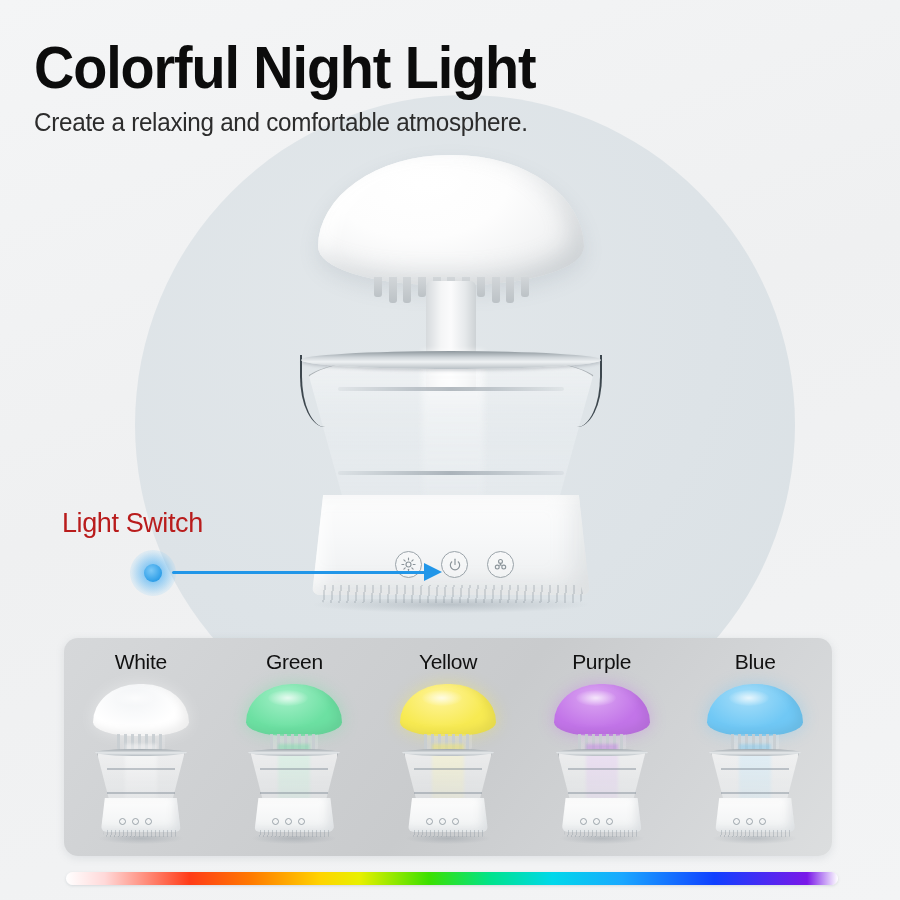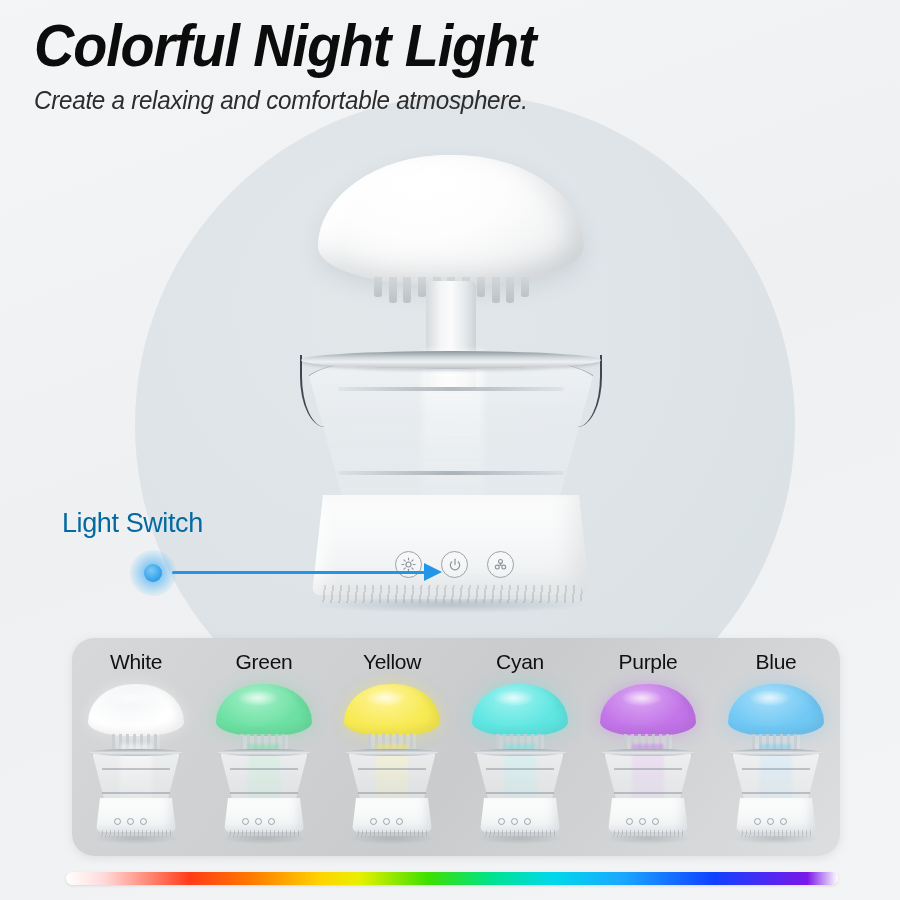--- a/index.html
+++ b/index.html
@@ -16,21 +16,21 @@
     background:linear-gradient(160deg,#f4f5f6 0%,#eff0f1 45%,#f3f4f5 100%);
   }
   .bg-circle {
     position:absolute;
     left:135px; top:95px;
     width:660px; height:660px;
     border-radius:50%;
     background:radial-gradient(circle at 38% 32%, #e2e7ea 0%, #dde3e7 55%, #d9e0e4 100%);
   }
   
-  .header { position:absolute; left:34px; top:14px; z-index:12;font-style:italic; }
+  .header { position:absolute; left:34px; top:36px; z-index:12; }
   .title {
     font-size:60px; font-weight:bold; color:#0c0c0c;
     letter-spacing:-1.2px; line-height:1.08;
     white-space:nowrap;
     transform:scaleX(0.93); transform-origin:left center;
   }
   .subtitle {
     font-size:25px; color:#2c2c2c; margin-top:7px;
     white-space:nowrap; letter-spacing:-0.3px;
     transform:scaleX(0.97); transform-origin:left center;
@@ -115,44 +115,44 @@
   
   .controls { position:absolute; left:105px; top:396px; display:flex; gap:19px; align-items:center; }
   .ctrl-btn {
     width:27px; height:27px; border-radius:50%;
     border:1.4px solid #9aa3a9; background:rgba(255,255,255,.25);
     display:flex; align-items:center; justify-content:center;
   }
   .ctrl-btn svg { display:block; }
   
   .callout { position:absolute; left:62px; top:508px; z-index:14; }
-  .callout-label { font-size:27px; color:#0369a1; letter-spacing:-0.4px; white-space:nowrap; }
+  .callout-label { font-size:27px; color:#b91c1c; letter-spacing:-0.4px; white-space:nowrap; }
   .dot-wrap { position:absolute; left:68px; top:42px; width:46px; height:46px; }
   .dot-halo {
     position:absolute; inset:0; border-radius:50%;
     background:radial-gradient(circle, rgba(46,163,242,.78) 0%, rgba(70,175,245,.46) 38%, rgba(110,195,248,.16) 66%, rgba(150,210,250,0) 100%);
   }
   .dot-core {
     position:absolute; left:14px; top:14px; width:18px; height:18px; border-radius:50%;
     background:radial-gradient(circle at 40% 36%, #7cc9f7 0%, #2f9fe8 70%, #2792dd 100%);
   }
   .arrow-line {
     position:absolute; left:110px; top:63px; width:254px; height:2.6px;
     background:#2196e8; border-radius:2px;
   }
   .arrow-head {
     position:absolute; left:362px; top:55px; width:0; height:0;
     border-top:9px solid transparent; border-bottom:9px solid transparent;
     border-left:18px solid #2196e8;
   }
   
   .panel {
-    position:absolute; left:72px; top:638px; width:768px; height:218px; z-index:11;
+    position:absolute; left:64px; top:638px; width:768px; height:218px; z-index:11;
     background:linear-gradient(128deg,#d6d8da 0%,#cfd1d3 26%,#c9cbcd 52%,#d3d5d7 78%,#dcdedf 100%);
-    border-radius:22px;
+    border-radius:14px;
     box-shadow:0 2px 8px rgba(130,140,148,.18);
   }
   .swatches { position:absolute; inset:0; display:flex; }
   .swatch { flex:1; position:relative; }
   .sw-label {
     position:absolute; top:12px; left:0; right:0; text-align:center;
     font-size:21px; color:#111; letter-spacing:-0.3px;
   }
   .mini { position:absolute; left:50%; top:46px; transform:translateX(-50%); width:104px; height:160px; }
   .mini-cap {
@@ -364,42 +364,20 @@
           <div class="mini-btns">
             <div class="mini-btn"></div>
             <div class="mini-btn"></div>
             <div class="mini-btn"></div>
           </div>
           <div class="mini-vents"></div>
           <div class="mini-shadow"></div>
         </div>
       </div>
       <div class="swatch">
-        <div class="sw-label">Cyan</div>
-        <div class="mini">
-          <div class="mini-cap" style="background: radial-gradient(at 42% 26%, rgb(157, 242, 240) 0%, rgb(95, 230, 226) 58%, rgb(95, 230, 226) 100%); box-shadow: rgba(95, 230, 226, 0.4) 0px 0px 16px, rgba(0, 0, 0, 0.07) -6px -4px 10px inset;">
-            <div class="mini-cap-gloss"></div>
-          </div>
-          <div class="mini-nozzles"></div>
-          <div class="mini-rain" style="background: linear-gradient(rgba(95, 230, 226, 0.8) 0%, rgba(95, 230, 226, 0.333) 55%, rgba(95, 230, 226, 0.063) 100%);"></div>
-          <div class="mini-tank"></div>
-          <div class="mini-rim"></div>
-          <div class="mini-wl" style="top:84px"></div>
-          <div class="mini-wl" style="top:108px"></div>
-          <div class="mini-base"></div>
-          <div class="mini-btns">
-            <div class="mini-btn"></div>
-            <div class="mini-btn"></div>
-            <div class="mini-btn"></div>
-          </div>
-          <div class="mini-vents"></div>
-          <div class="mini-shadow"></div>
-        </div>
-      </div>
-      <div class="swatch">
         <div class="sw-label">Purple</div>
         <div class="mini">
           <div class="mini-cap" style="background: radial-gradient(at 42% 26%, rgb(219, 166, 242) 0%, rgb(194, 116, 232) 58%, rgb(194, 116, 232) 100%); box-shadow: rgba(194, 116, 232, 0.4) 0px 0px 16px, rgba(0, 0, 0, 0.07) -6px -4px 10px inset;">
             <div class="mini-cap-gloss"></div>
           </div>
           <div class="mini-nozzles"></div>
           <div class="mini-rain" style="background: linear-gradient(rgba(194, 116, 232, 0.8) 0%, rgba(194, 116, 232, 0.333) 55%, rgba(194, 116, 232, 0.063) 100%);"></div>
           <div class="mini-tank"></div>
           <div class="mini-rim"></div>
           <div class="mini-wl" style="top:84px"></div>

